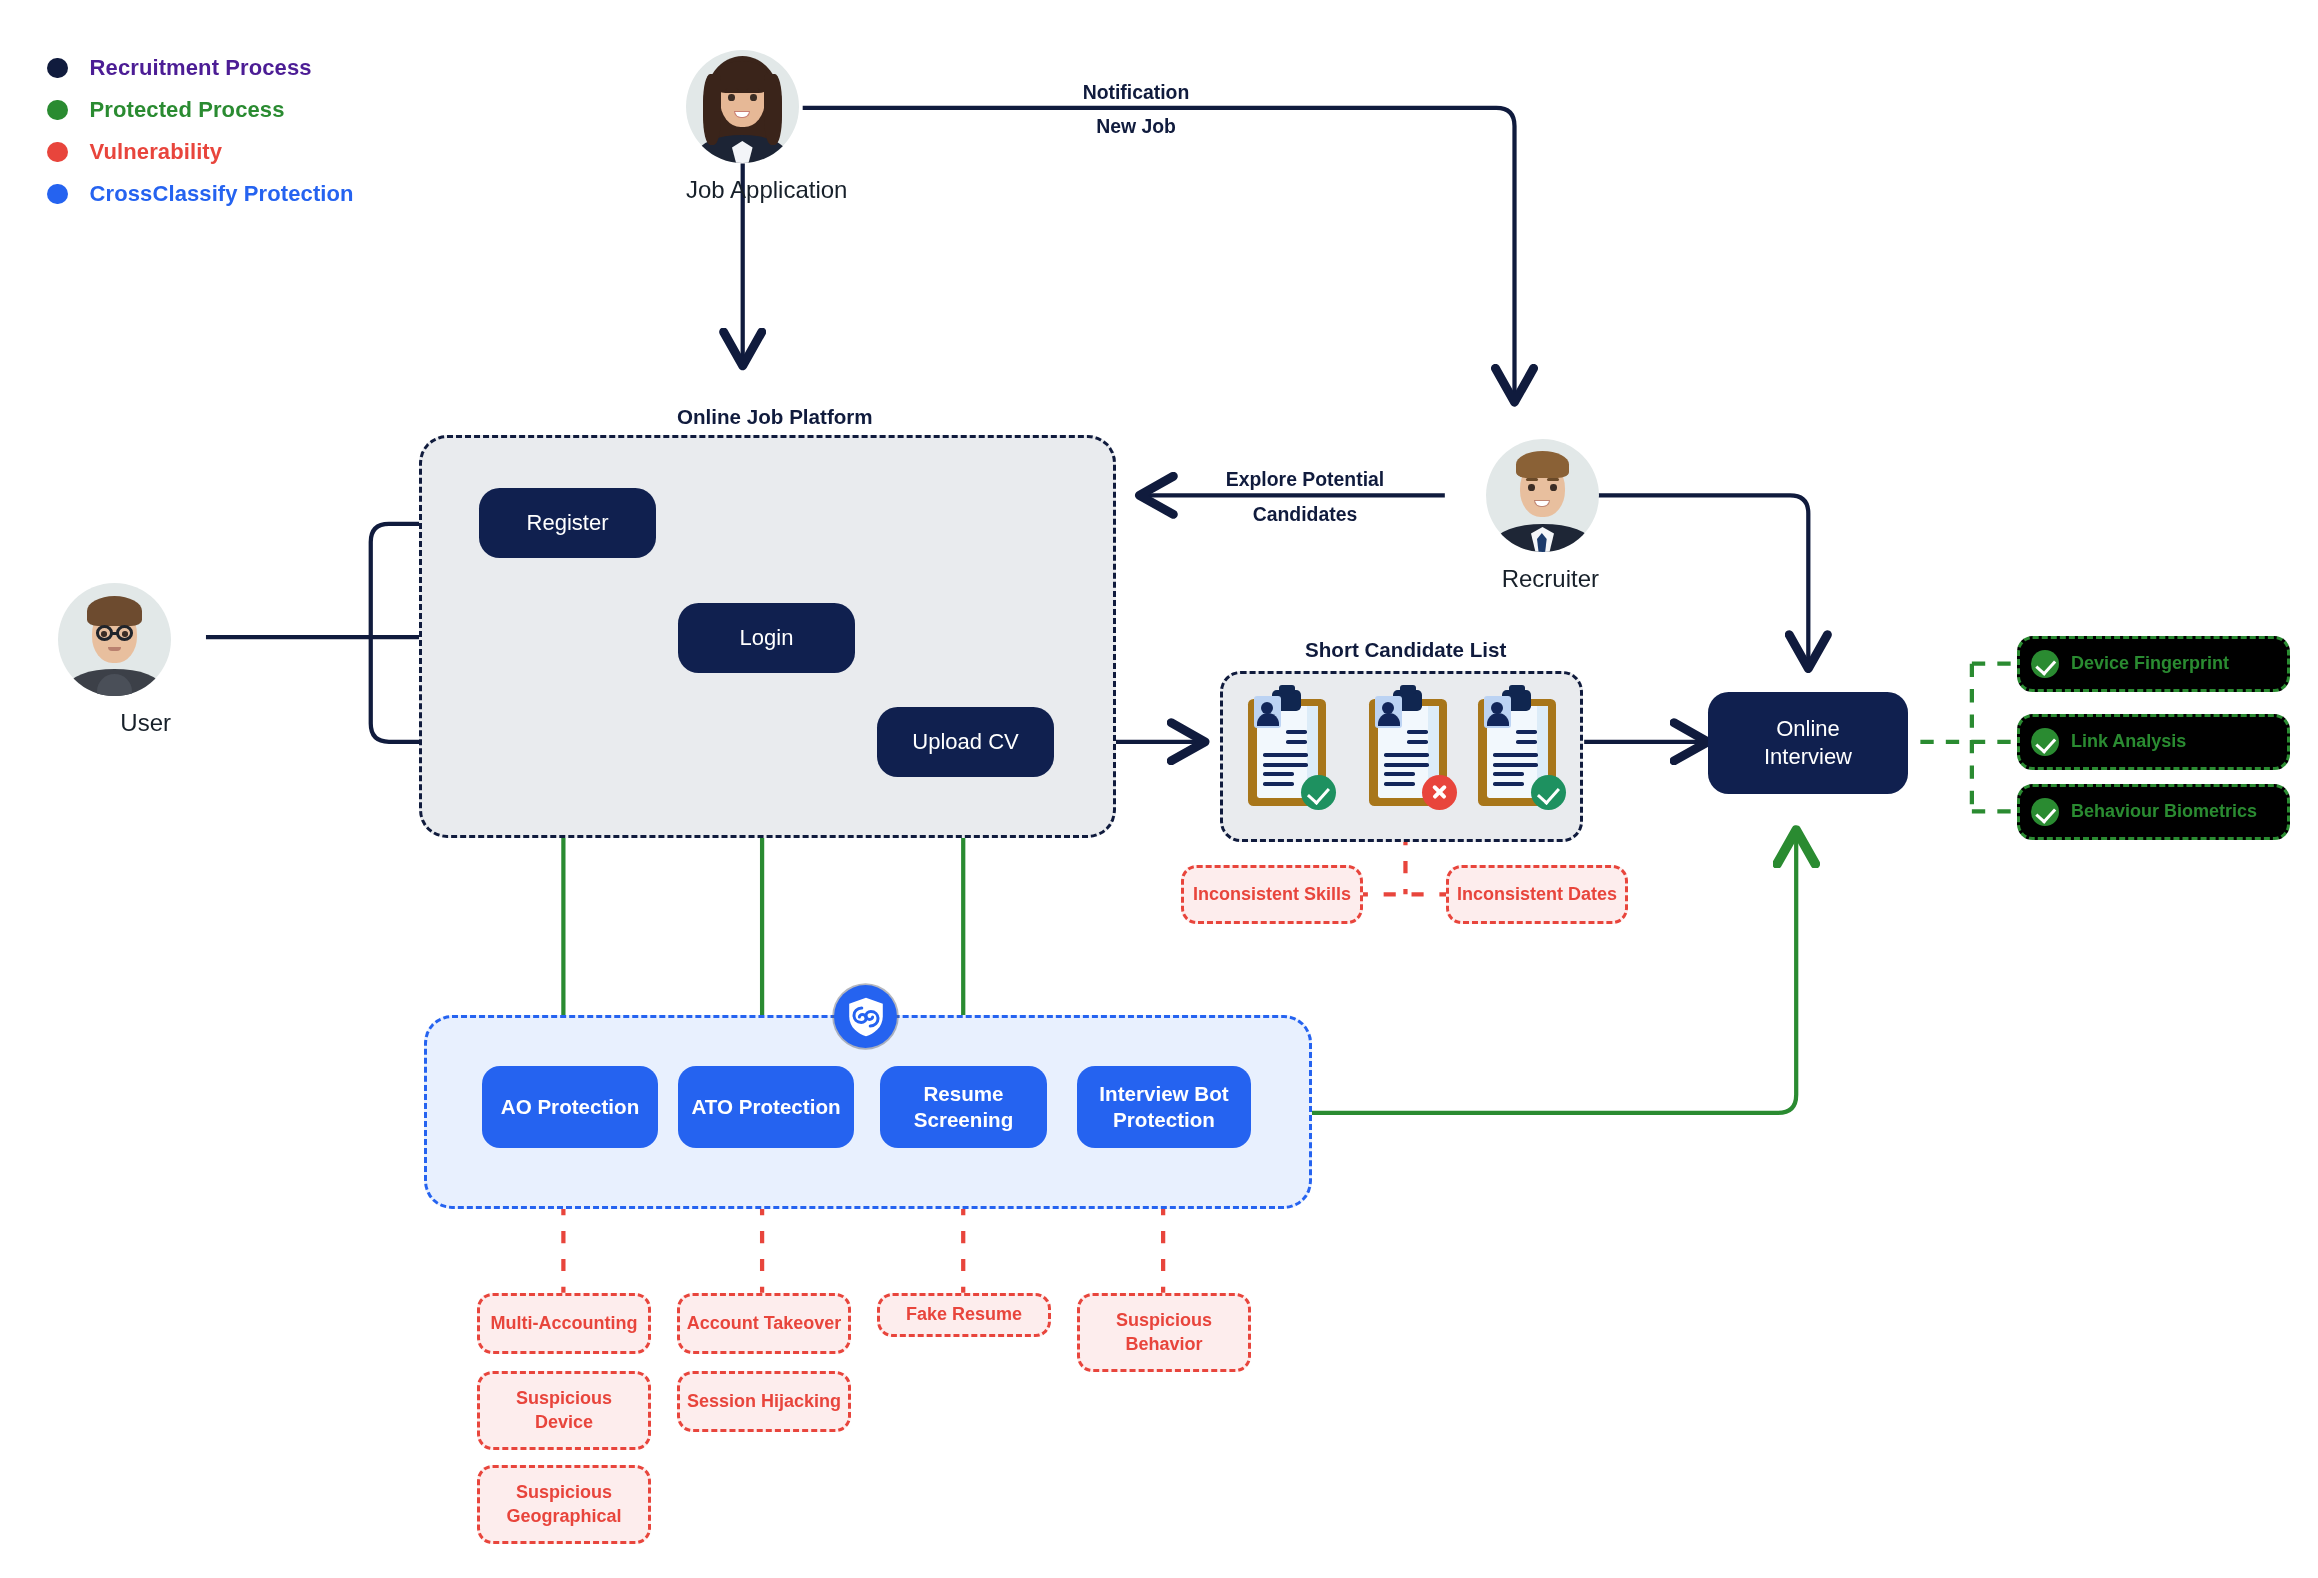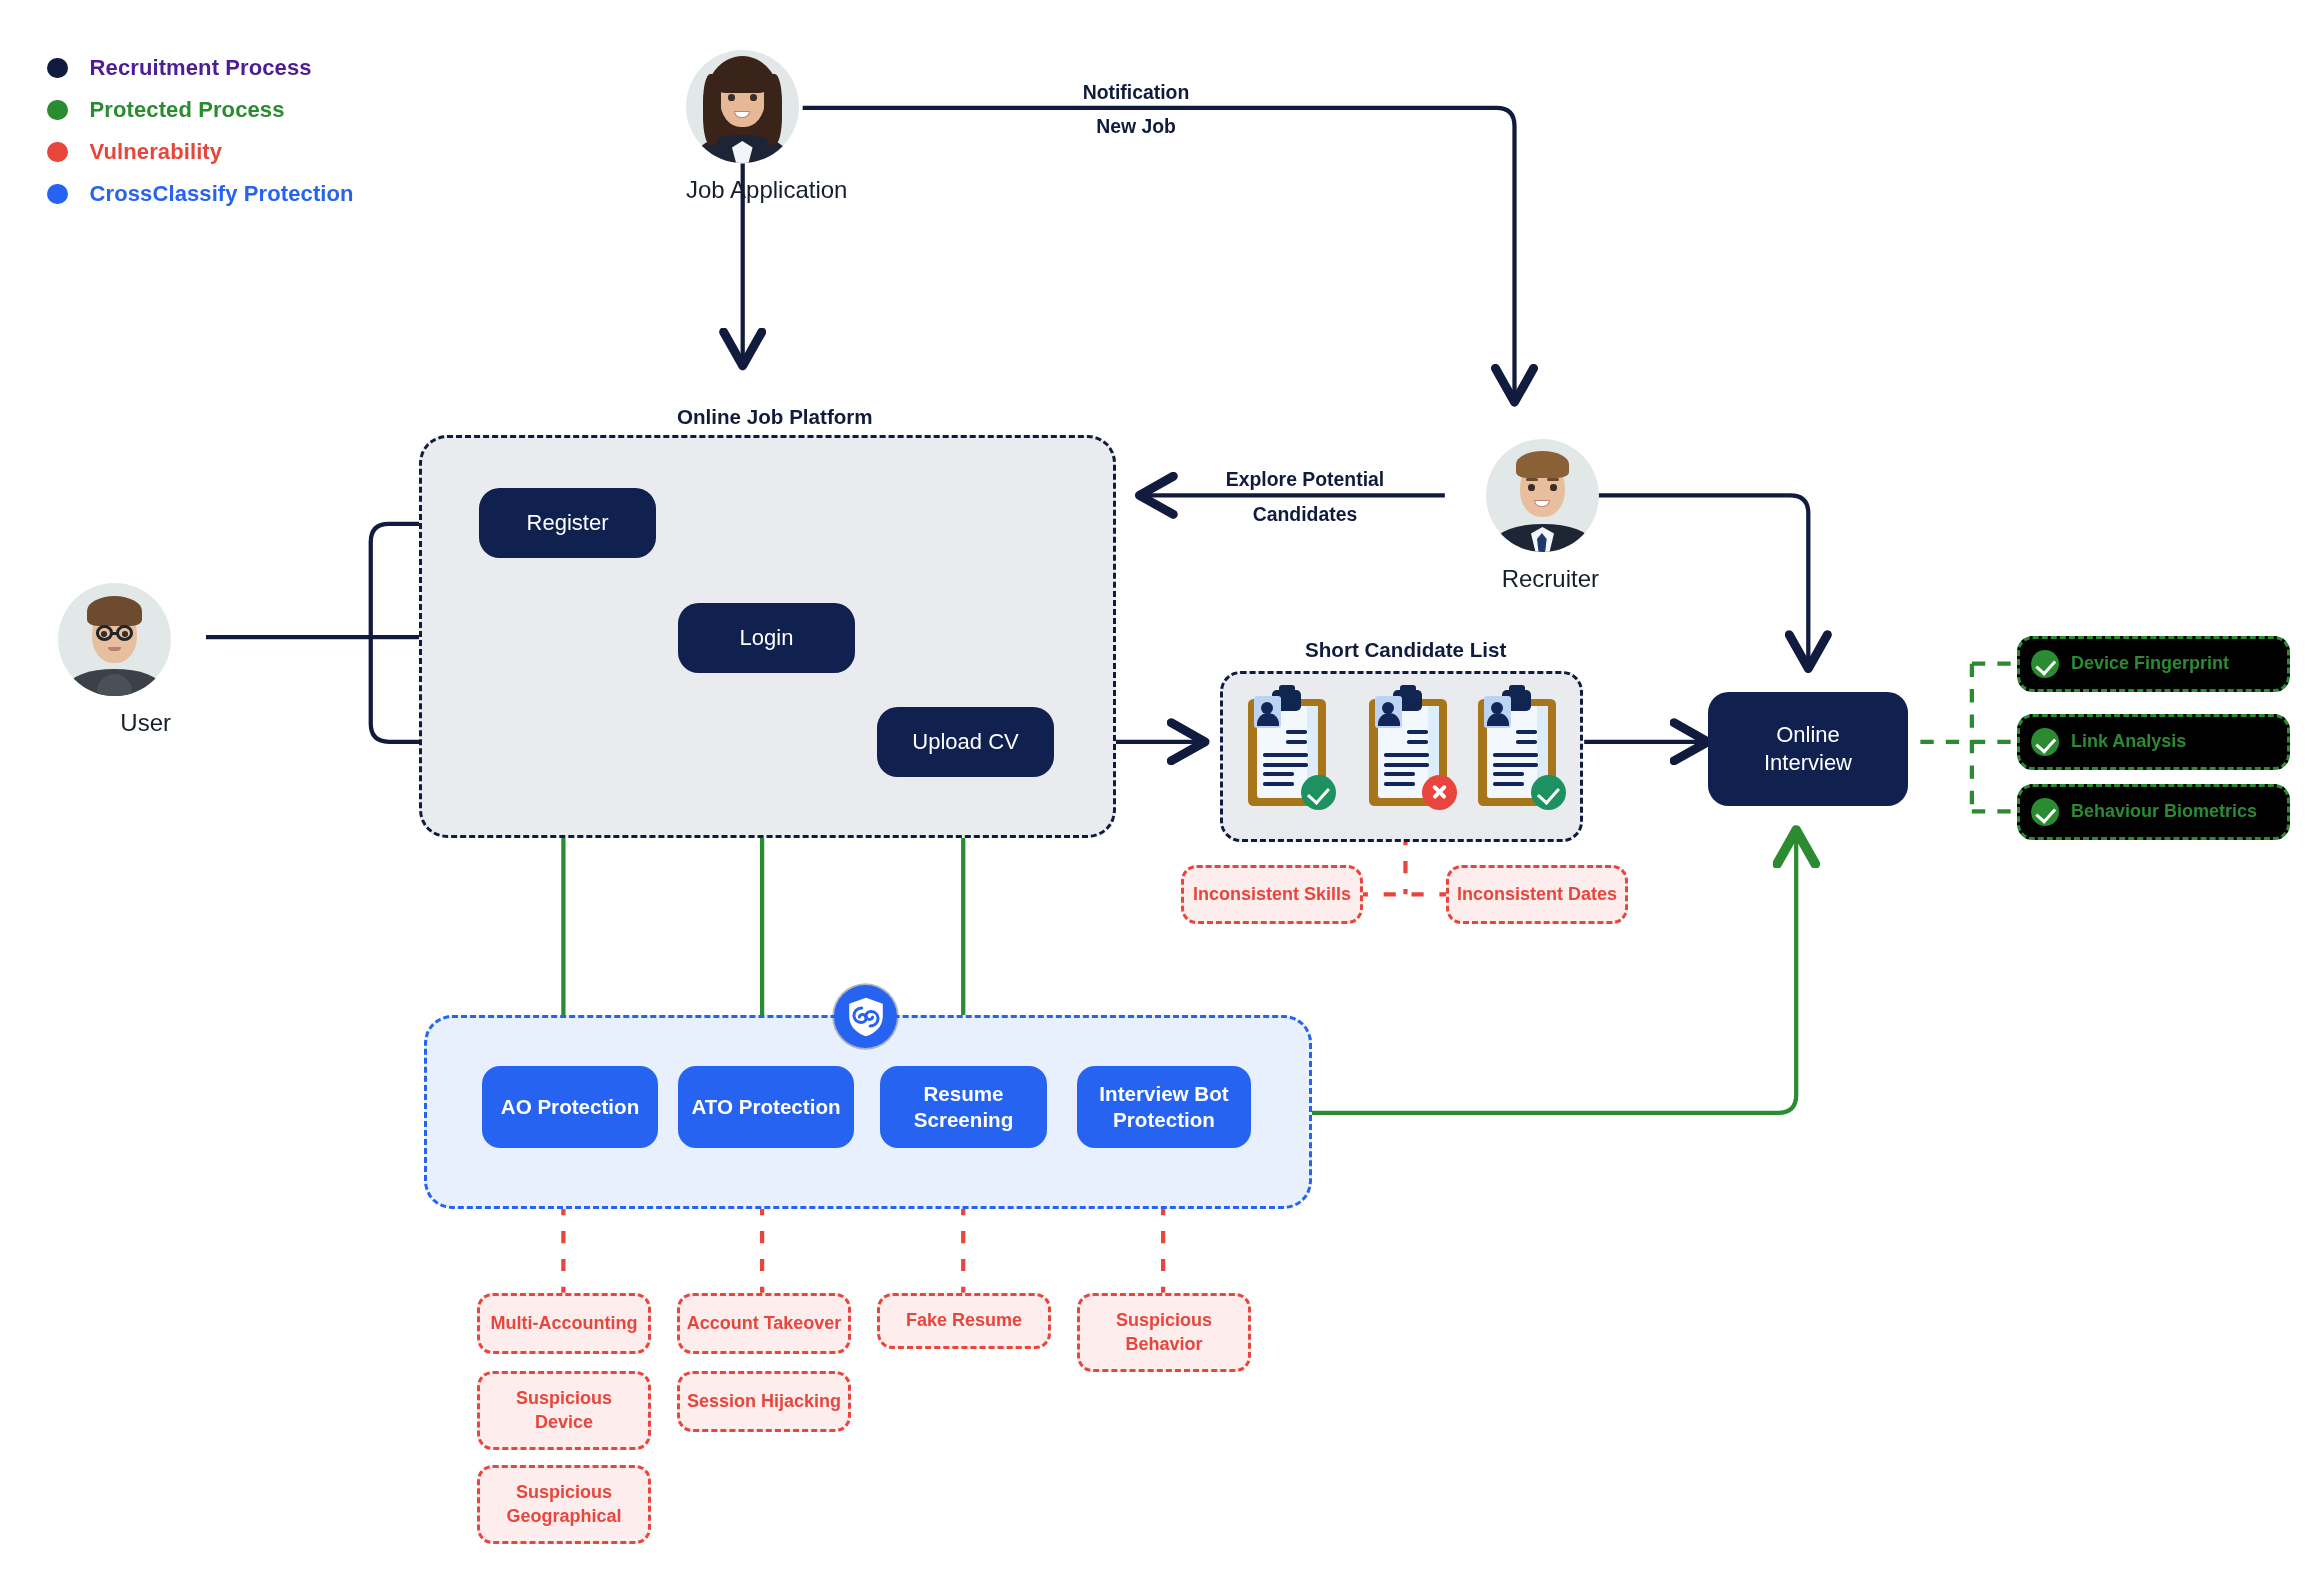--- a/index.html
+++ b/index.html
@@ -342,21 +342,21 @@
     <div class="clip-mark ok"></div>
   </div>
 
   <div class="pill red" style="left:1181px; top:865px; width:182px; height:59px;">
     <span>Inconsistent Skills</span>
   </div>
   <div class="pill red" style="left:1446px; top:865px; width:182px; height:59px;">
     <span>Inconsistent Dates</span>
   </div>
 
-  <div class="node navy" style="left:1708px; top:692px; width:200px; height:114px; flex-direction:column;">
+  <div class="node navy" style="left:1708px; top:692px; width:200px; height:102px; flex-direction:column;">
     <span>Online</span>
     <span>Interview</span>
   </div>
 
   <div class="pill green" style="left:2017px; top:636px; width:273px; height:56px;">
     <span class="check-badge"></span>
     <span>Device Fingerprint</span>
   </div>
   <div class="pill green" style="left:2017px; top:714px; width:273px; height:56px;">
     <span class="check-badge"></span>
@@ -406,21 +406,21 @@
     <span>Geographical</span>
   </div>
 
   <div class="pill red" style="left:677px; top:1293px; width:174px; height:61px;">
     <span>Account Takeover</span>
   </div>
   <div class="pill red" style="left:677px; top:1371px; width:174px; height:61px;">
     <span>Session Hijacking</span>
   </div>
 
-  <div class="pill red" style="left:877px; top:1293px; width:174px; height:56px;">
+  <div class="pill red" style="left:877px; top:1293px; width:174px; height:44px;">
     <span>Fake Resume</span>
   </div>
 
   <div class="pill red" style="left:1077px; top:1293px; width:174px; height:79px; flex-direction:column;">
     <span>Suspicious</span>
     <span>Behavior</span>
   </div>
 
 </div>
 

